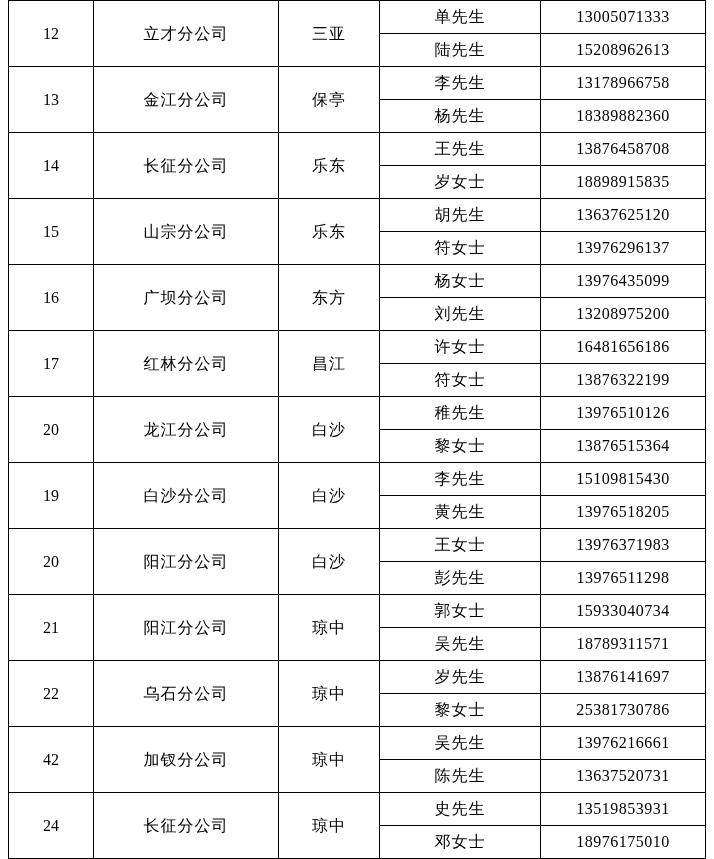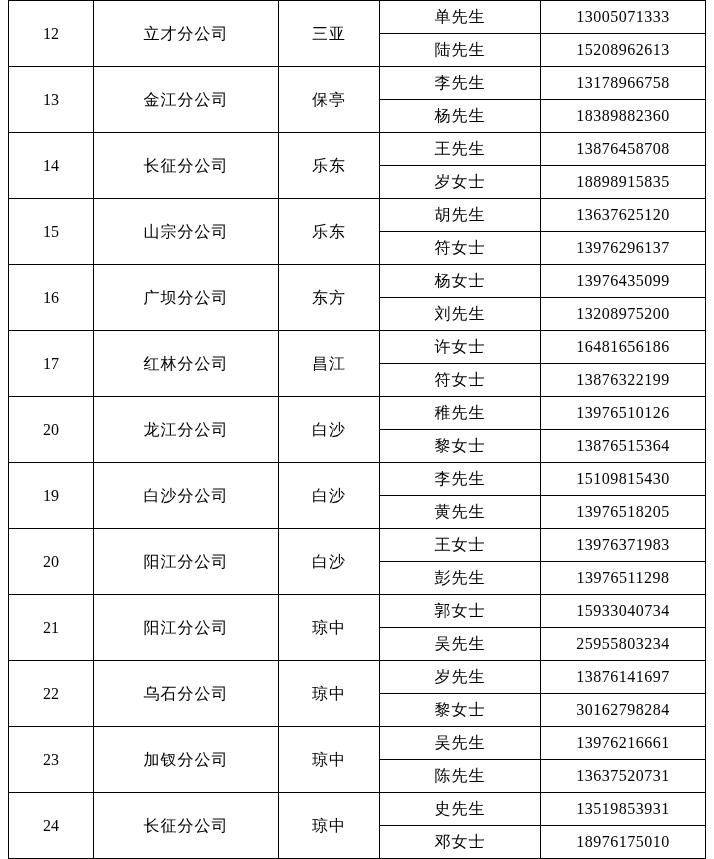--- a/index.html
+++ b/index.html
@@ -167,35 +167,35 @@
         </tr>
         <tr>
           <td class="col-index" rowspan="2">21</td>
           <td class="col-company" rowspan="2">阳江分公司</td>
           <td class="col-area" rowspan="2">琼中</td>
           <td class="col-person">郭女士</td>
           <td class="col-phone">15933040734</td>
         </tr>
         <tr>
           <td class="col-person">吴先生</td>
-          <td class="col-phone">25955803234</td>
+          <td class="col-phone">18789311571</td>
         </tr>
         <tr>
           <td class="col-index" rowspan="2">22</td>
           <td class="col-company" rowspan="2">乌石分公司</td>
           <td class="col-area" rowspan="2">琼中</td>
           <td class="col-person">岁先生</td>
           <td class="col-phone">13876141697</td>
         </tr>
         <tr>
           <td class="col-person">黎女士</td>
-          <td class="col-phone">30162798284</td>
-        </tr>
-        <tr>
-          <td class="col-index" rowspan="2">23</td>
+          <td class="col-phone">25381730786</td>
+        </tr>
+        <tr>
+          <td class="col-index" rowspan="2">42</td>
           <td class="col-company" rowspan="2">加钗分公司</td>
           <td class="col-area" rowspan="2">琼中</td>
           <td class="col-person">吴先生</td>
           <td class="col-phone">13976216661</td>
         </tr>
         <tr>
           <td class="col-person">陈先生</td>
           <td class="col-phone">13637520731</td>
         </tr>
         <tr>

